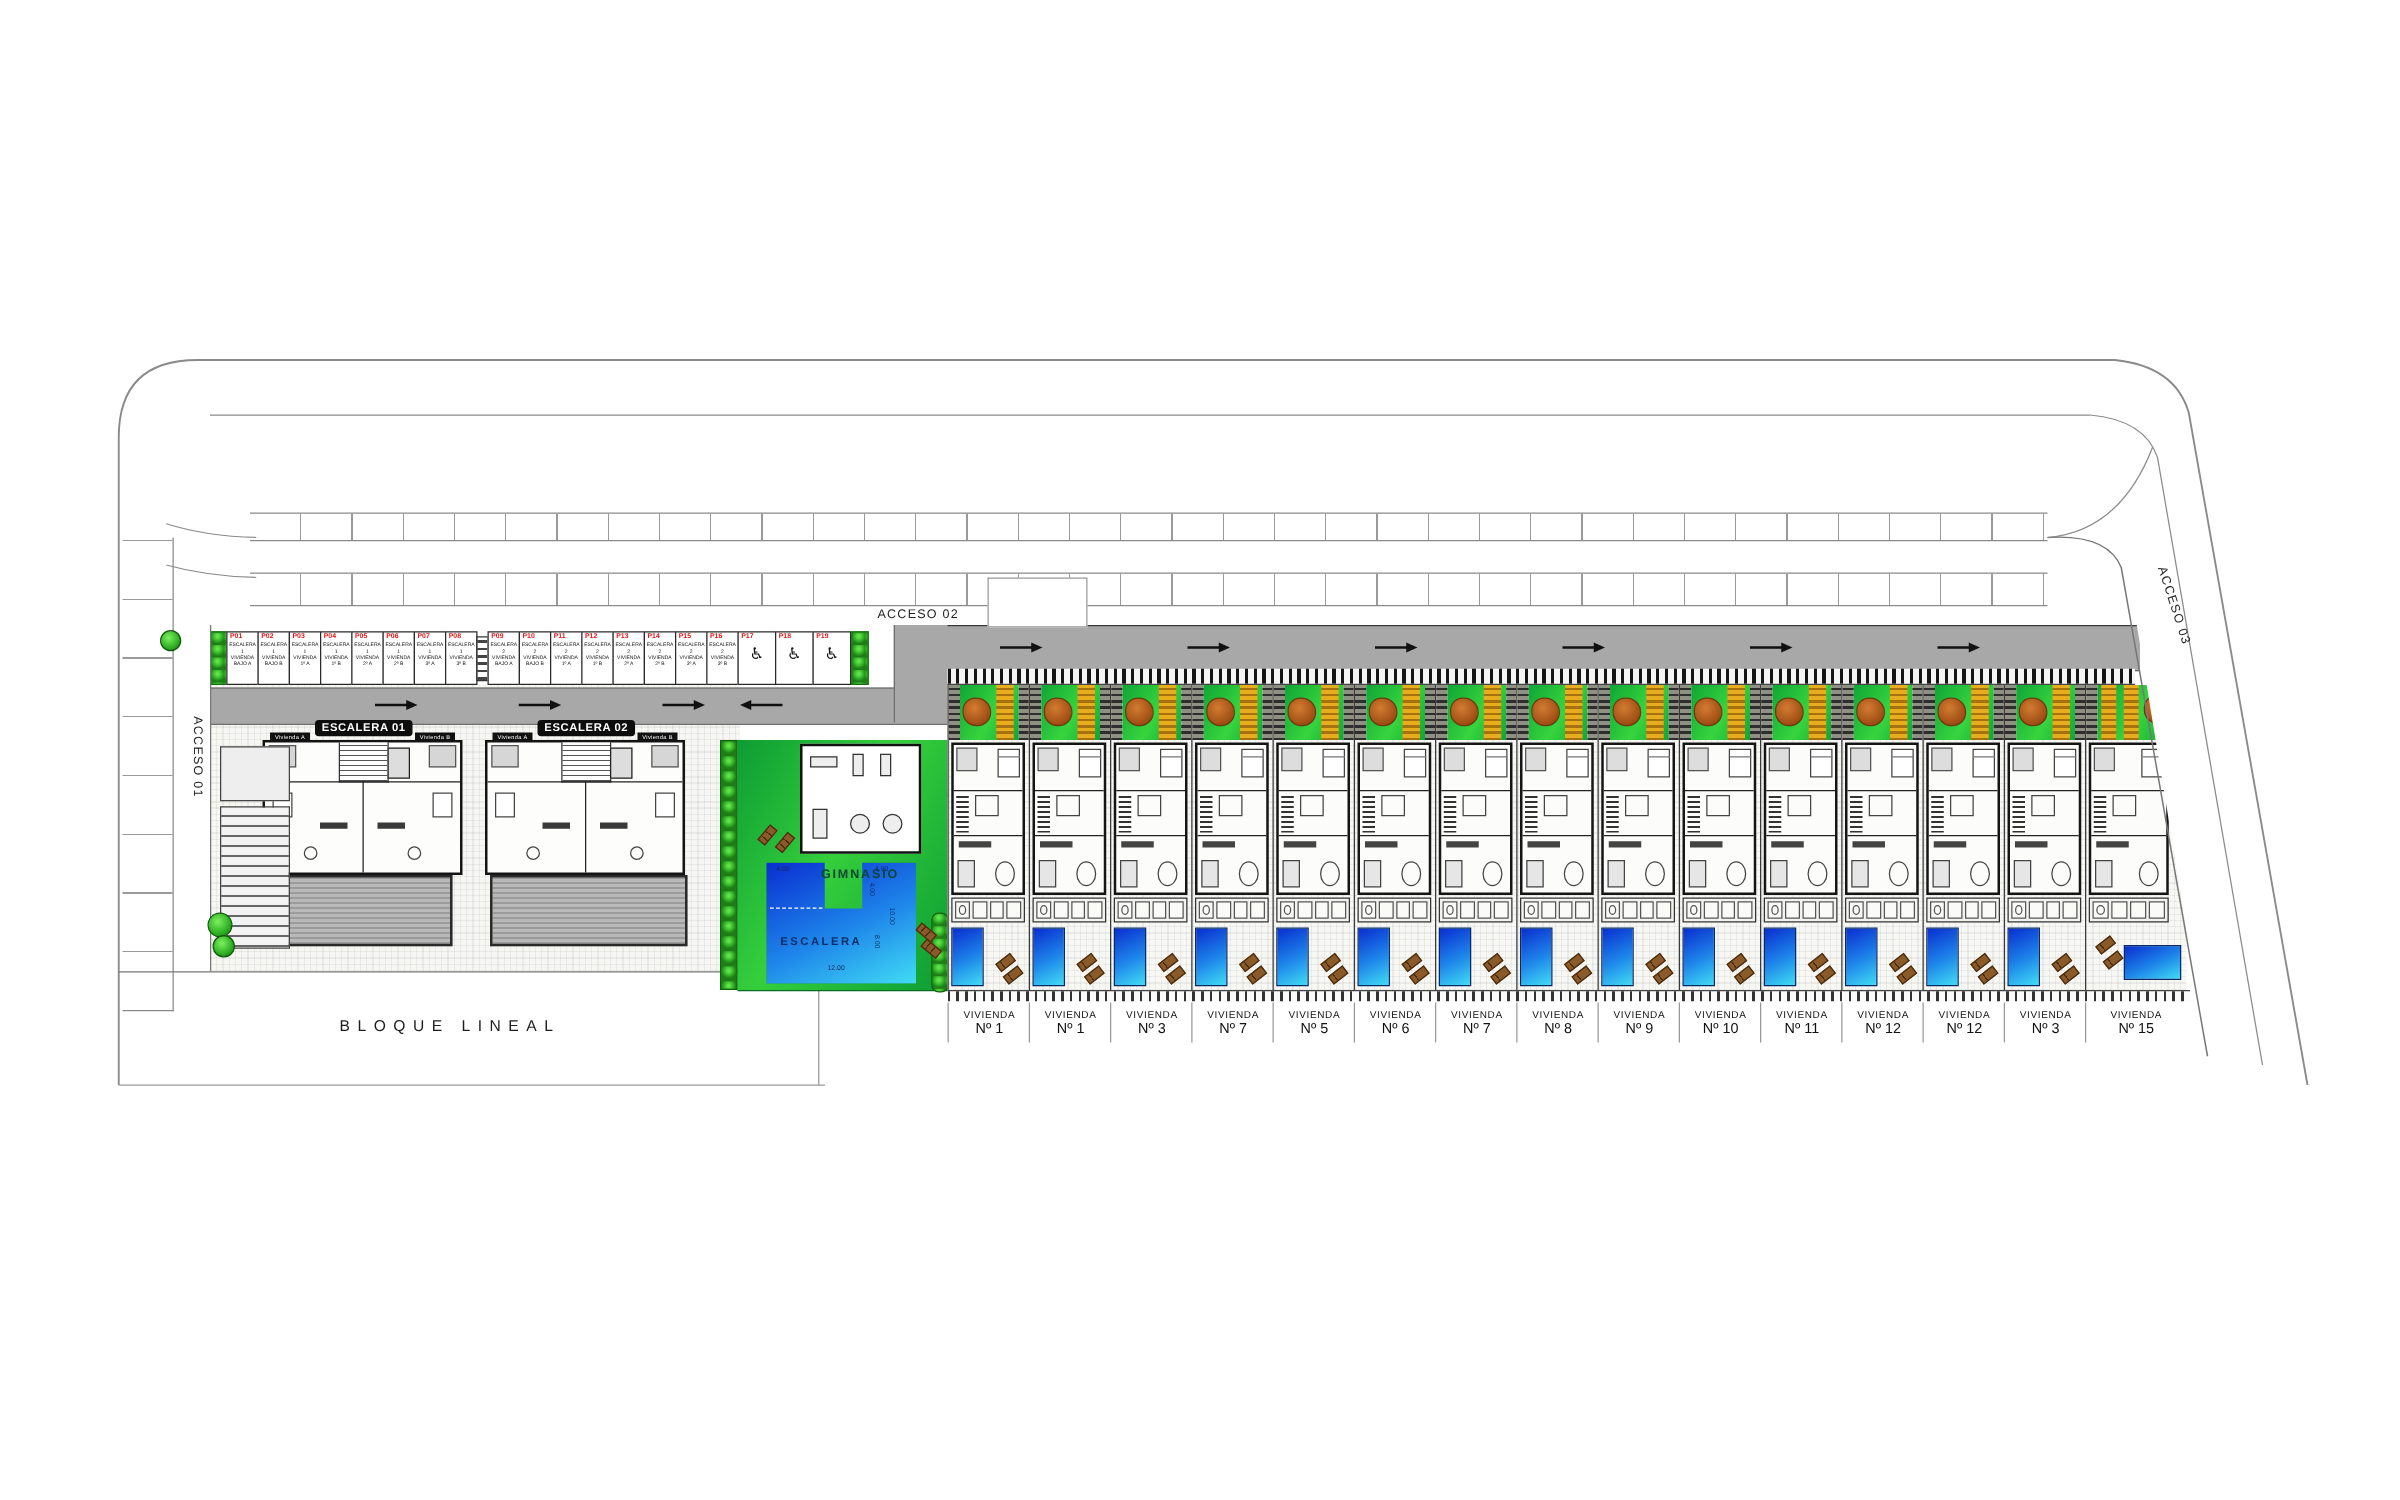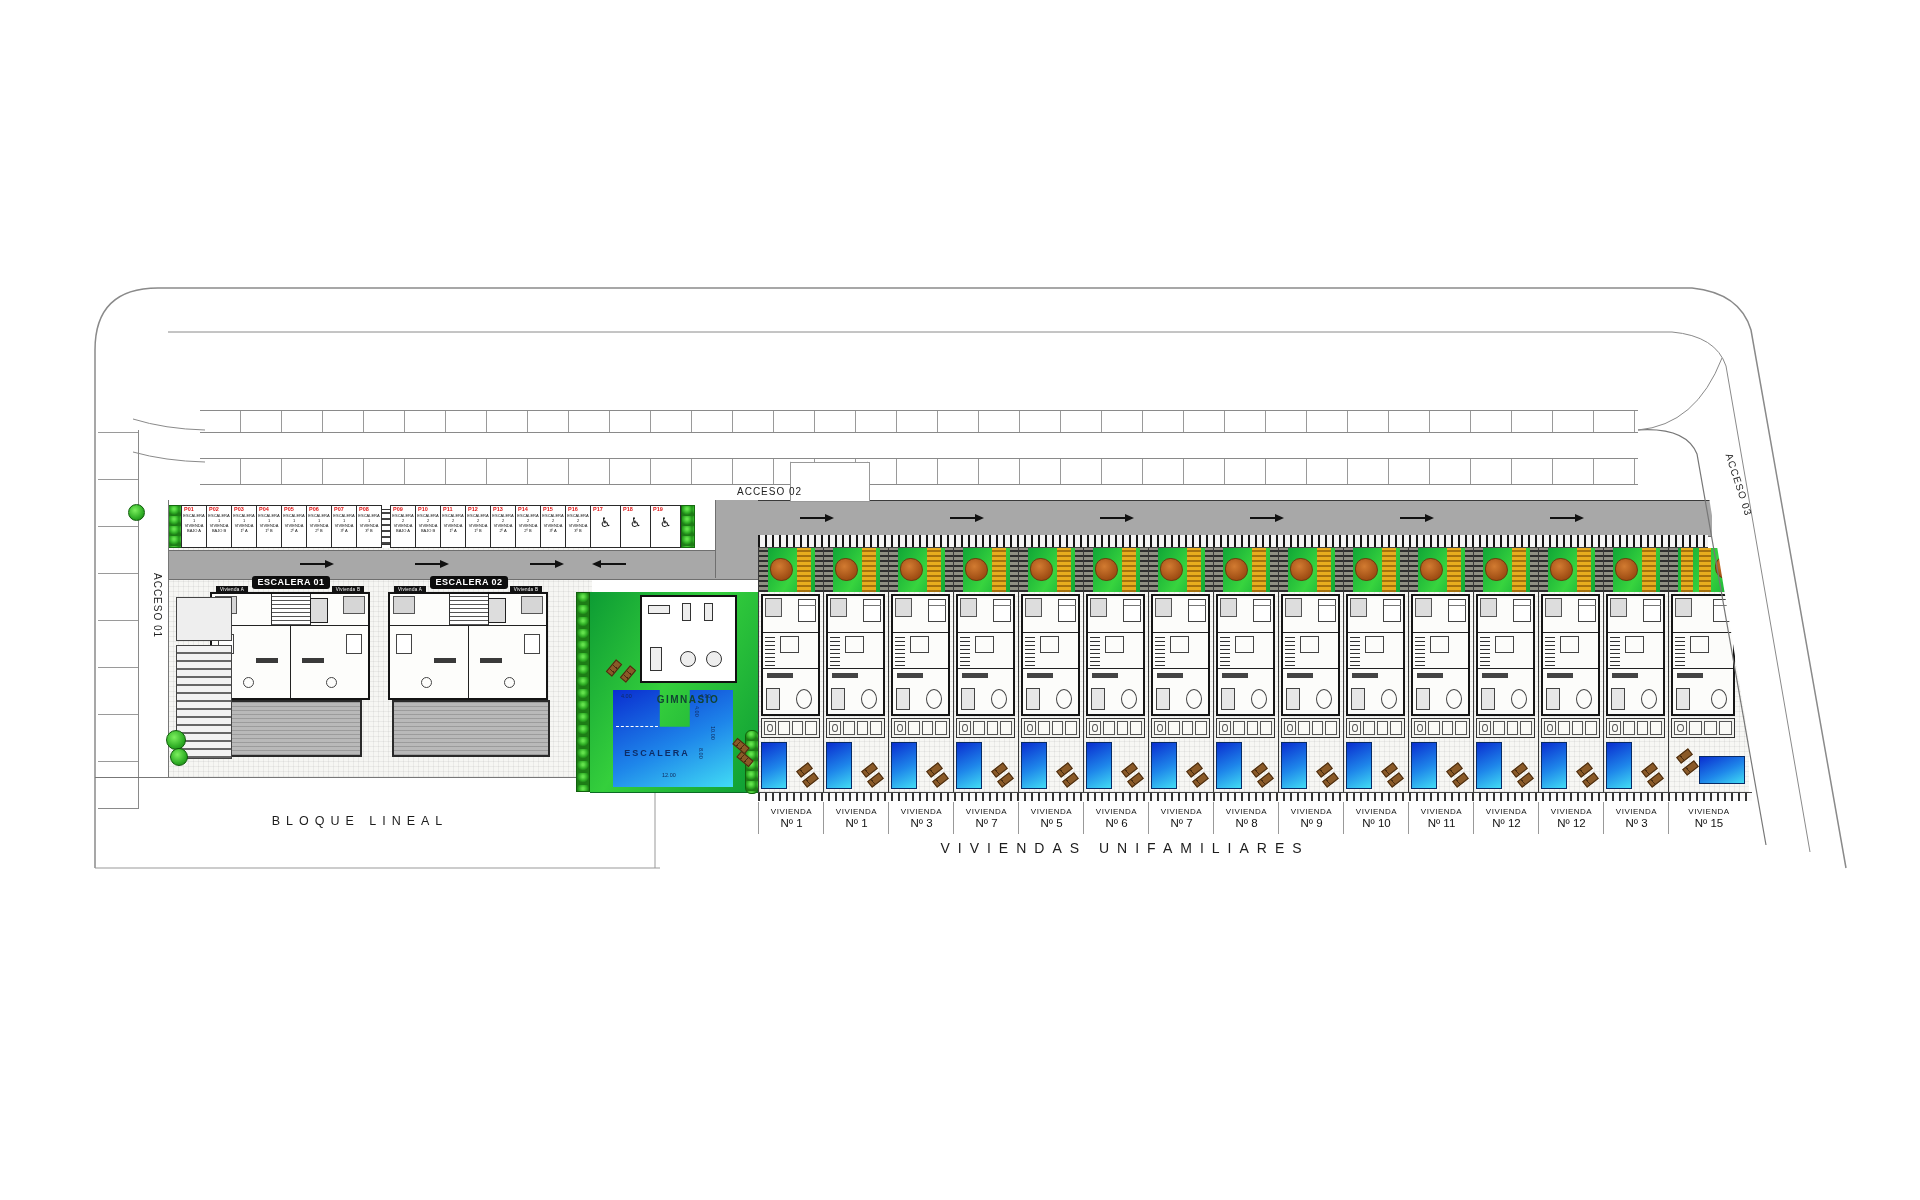--- a/index.html
+++ b/index.html
@@ -131,21 +131,21 @@
   .vl-cell{position:absolute;top:802px;height:32px;border-left:1px solid #999;display:flex;flex-direction:column;
     align-items:center;justify-content:center;z-index:3;color:#111;}
   .vl-cell .t1{font-size:8px;letter-spacing:.5px;}
   .vl-cell .t2{font-size:11.5px;margin-top:1px;}
   #row-title{position:absolute;left:800px;top:840px;width:650px;text-align:center;font-size:14px;letter-spacing:8px;color:#1c1c1c;z-index:3;}
   #bloque-label{position:absolute;left:170px;top:814px;width:380px;text-align:center;font-size:12.5px;letter-spacing:6px;color:#1c1c1c;z-index:3;}
   .thinline{position:absolute;background:#777;z-index:2;}
   .arr{position:absolute;height:1.5px;background:#111;width:26px;z-index:4;}
   .arr:after{content:'';position:absolute;right:-8px;top:-3.5px;border-left:9px solid #111;border-top:4px solid transparent;border-bottom:4px solid transparent;}
   .arr-l:after{right:auto;left:-8px;border-left:none;border-right:9px solid #111;}
-  #acceso2{position:absolute;left:737px;top:486px;font-size:10px;letter-spacing:1px;color:#222;z-index:4;}
+  #acceso2{position:absolute;left:702px;top:486px;font-size:10px;letter-spacing:1px;color:#222;z-index:4;}
 </style>
 </head>
 <body>
 
 <div id="plan">
 
   <svg width="1920" height="1200" style="z-index:1;">
     <path d="M95,868 L95,350 Q95,288 158,288 L1692,288" fill="none" stroke="#8a8a8a" stroke-width="1.5"></path>
     <path d="M168,332 L1672,332" fill="none" stroke="#8a8a8a" stroke-width="1"></path>
     <path d="M133,419 Q165,429 205,430" fill="none" stroke="#8a8a8a" stroke-width="1"></path>
@@ -905,21 +905,20 @@
       </div>
       <div class="vl-cell" style="left: 1603px; width: 65px;">
         <span class="t1">VIVIENDA</span>
                  <span class="t2">Nº 3</span>
       </div>
       <div class="vl-cell" style="left: 1668px; width: 80px;">
         <span class="t1">VIVIENDA</span>
                  <span class="t2">Nº 15</span>
       </div>
     </div>
-  <div id="row-title">VIVIENDAS UNIFAMILIARES</div>
   <div id="bloque-label">BLOQUE LINEAL</div>
 
   <div id="arrows">
       <div class="arr" style="left: 800px; top: 517px;"></div>
       <div class="arr" style="left: 950px; top: 517px;"></div>
       <div class="arr" style="left: 1100px; top: 517px;"></div>
       <div class="arr" style="left: 1250px; top: 517px;"></div>
       <div class="arr" style="left: 1400px; top: 517px;"></div>
       <div class="arr" style="left: 1550px; top: 517px;"></div>
       <div class="arr" style="left: 300px; top: 563px;"></div>

